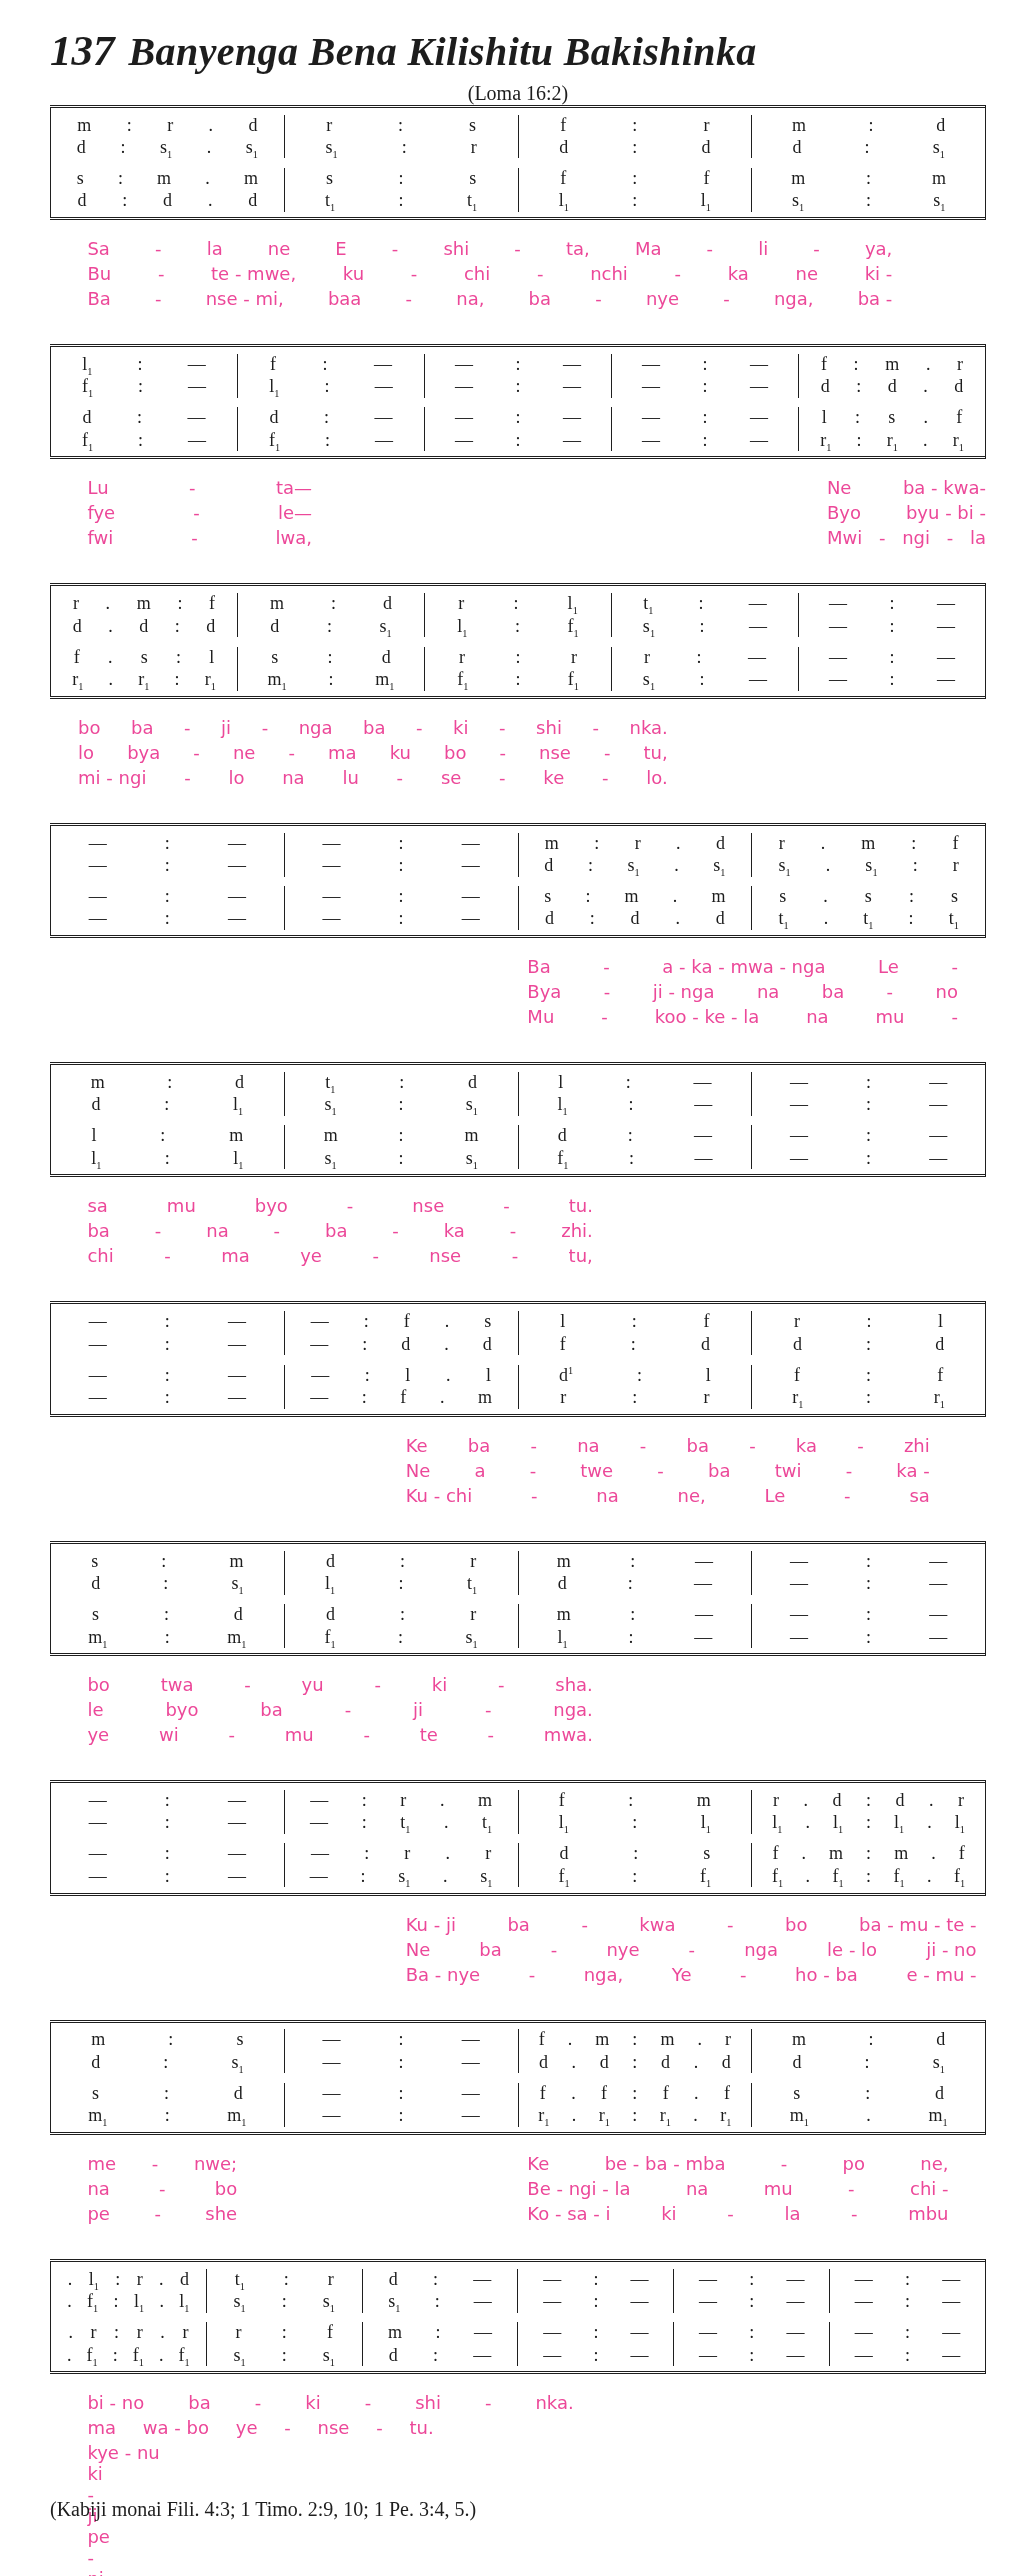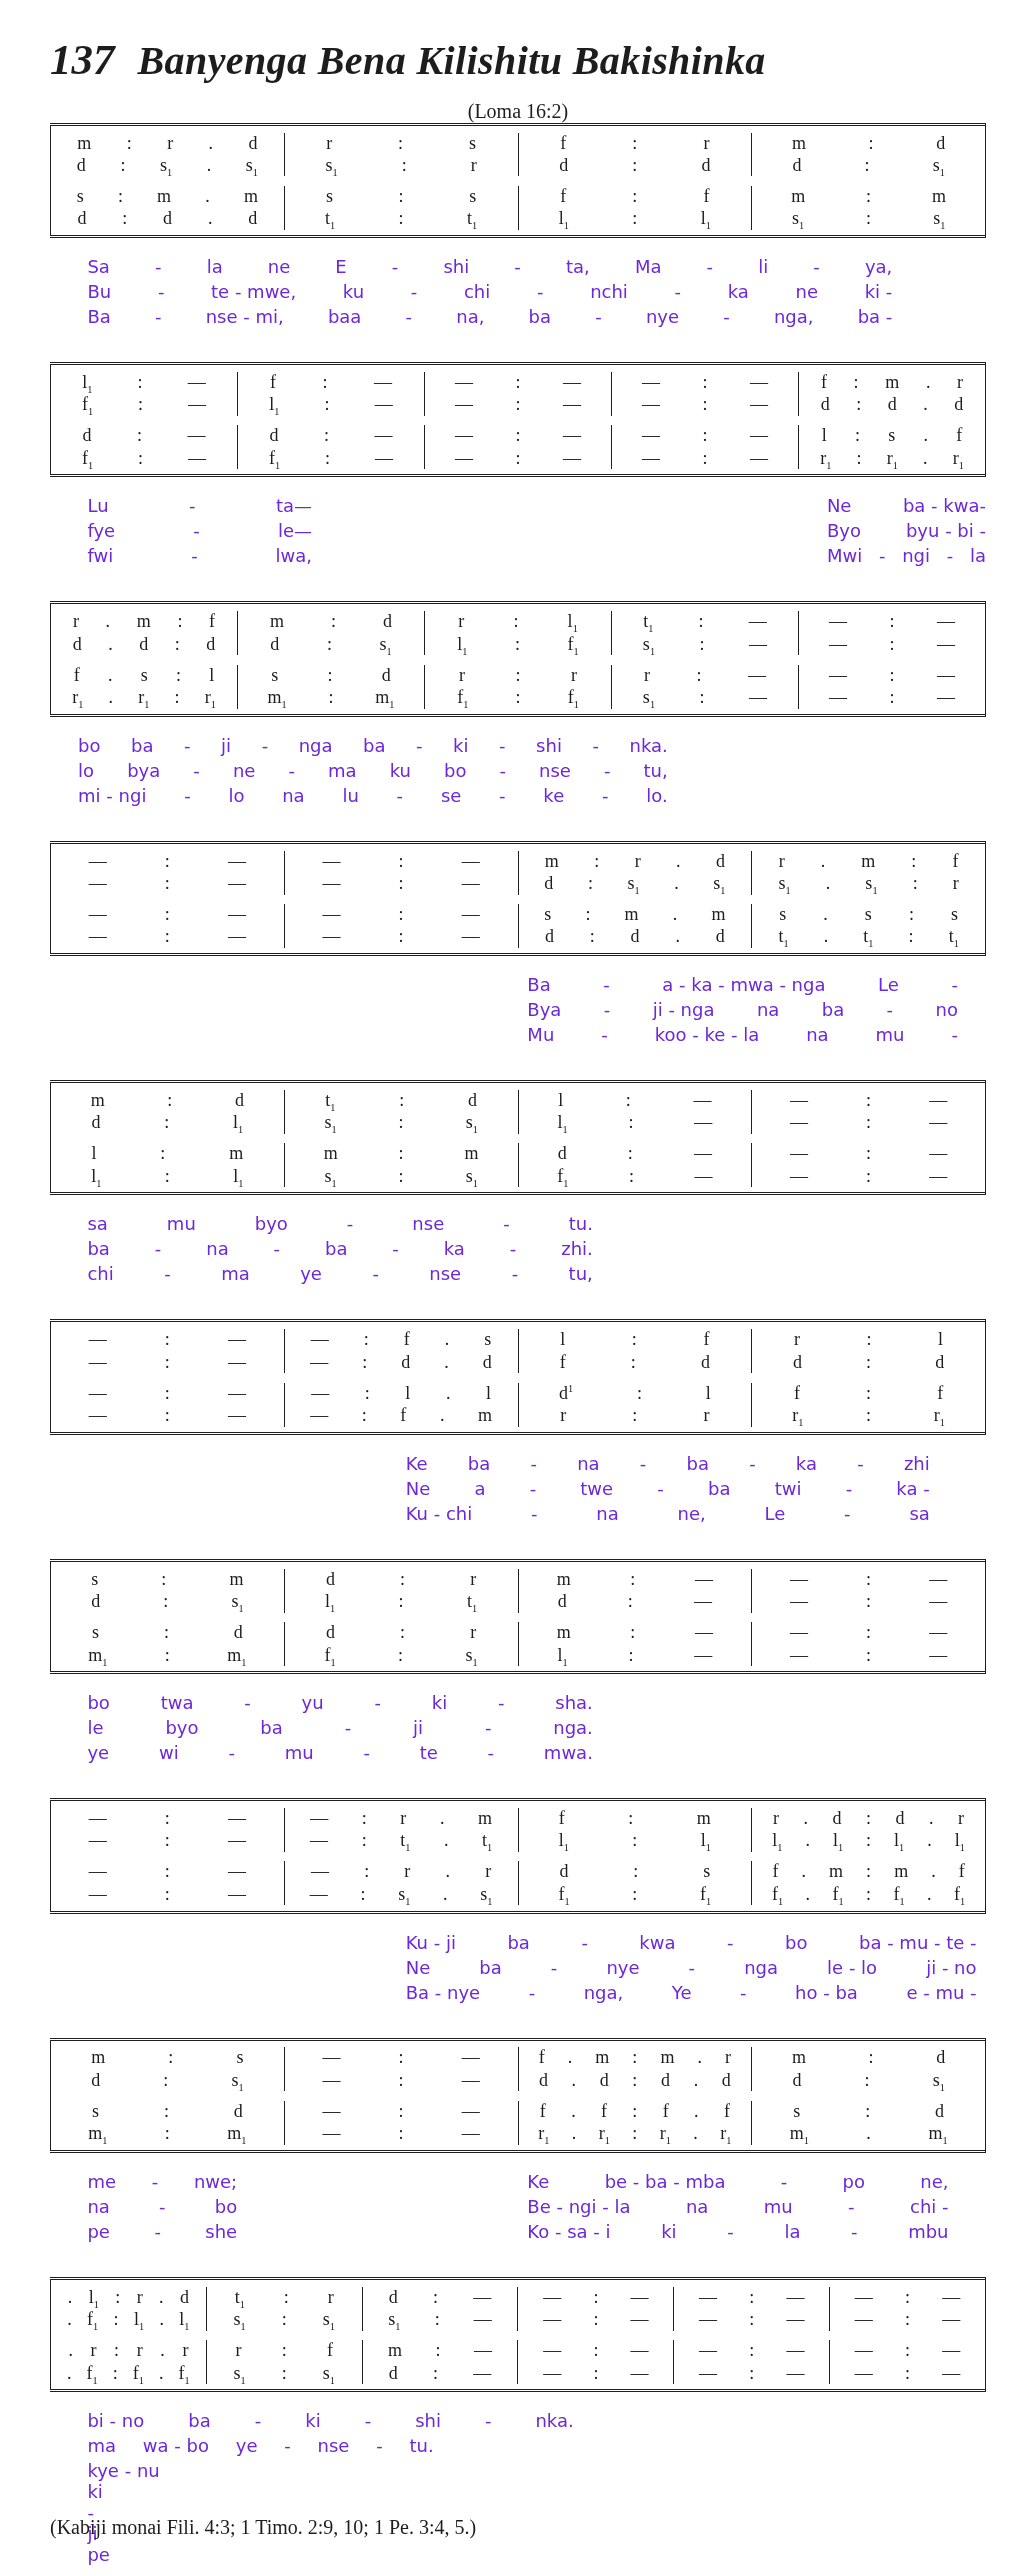--- a/index.html
+++ b/index.html
@@ -5,21 +5,21 @@
   html, body { margin:0; padding:0; background:#ffffff; }
   body { width:1033px; height:2576px; overflow:hidden; color:#1d1d1d;
          font-family:"Liberation Sans", sans-serif; }
   .page { padding:24px 47px 0 50px; }
 
   
   .masthead { display:flex; align-items:baseline; gap:11px; }
   .hymn-number { font-family:"Liberation Serif", serif; font-weight:bold; font-style:italic;
                  font-size:43px; line-height:50px; }
   .hymn-title  { font-family:"Liberation Serif", serif; font-weight:bold; font-style:italic;
-                 font-size:40px; line-height:50px; margin:12px; letter-spacing:0.4px; white-space:nowrap; }
+                 font-size:40px; line-height:50px; margin:3px; letter-spacing:0.4px; white-space:nowrap; }
   .subtitle { text-align:center; font-family:"Liberation Serif", serif; font-size:20px;
               line-height:23px; margin-top:1.7px; }
   .key-line { font-family:"Liberation Sans", sans-serif; font-style:italic; font-size:17px;
               line-height:20.7px; margin:13.8px 0 10.3px 1.7px; }
 
   
   .system { margin-bottom:31px; }
   .system-box { border-left:1.7px solid #1f1f1f; border-right:1.7px solid #1f1f1f;
                 border-top:3.4px double #1f1f1f; border-bottom:3.4px double #1f1f1f;
                 padding:6.9px 0 5.2px; background:#fff; }
@@ -31,21 +31,21 @@
   .cell { display:flex; justify-content:space-around; align-items:baseline;
           font-family:"Liberation Serif","DejaVu Serif",serif; font-size:18px;
           line-height:21.5px; height:21.5px; }
   .tok { white-space:pre; }
   .tok sub { font-size:10.3px; line-height:8.6px; }
   .tok sup { font-size:10.3px; line-height:8.6px; }
 
   
   .lyrics { margin-top:18px; }
   .lyric-line { display:flex; height:25px; align-items:baseline;
-                font-family:"DejaVu Sans","Liberation Sans",sans-serif; font-size:18px; color:#6d28d9; }
+                font-family:"DejaVu Sans","Liberation Sans",sans-serif; font-size:18px; color:#ec4899; }
   .lyric-seg { display:flex; justify-content:space-between; min-width:0; }
   .syl { white-space:pre; }
 
   
   .footer { text-align:left; font-family:"Liberation Serif", serif; font-size:20px;
             line-height:22.4px; margin-top:10.3px; padding-right:1.7px; }
 </style>
 </head>
 <body>
 

